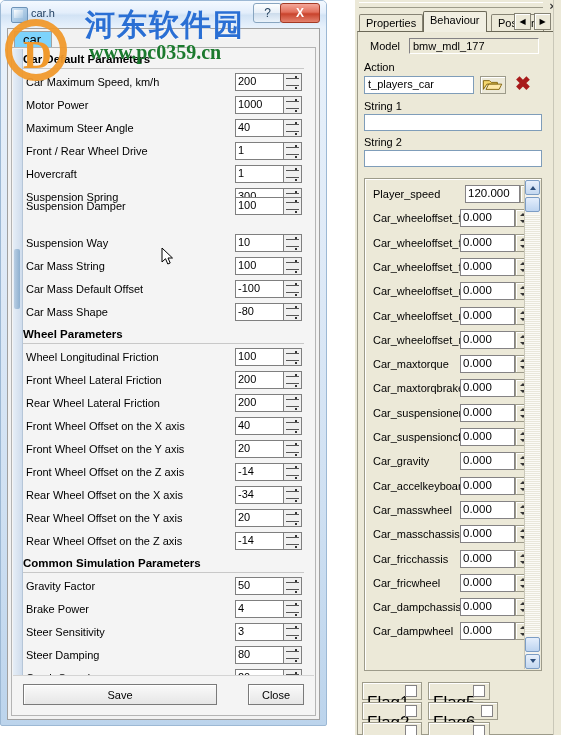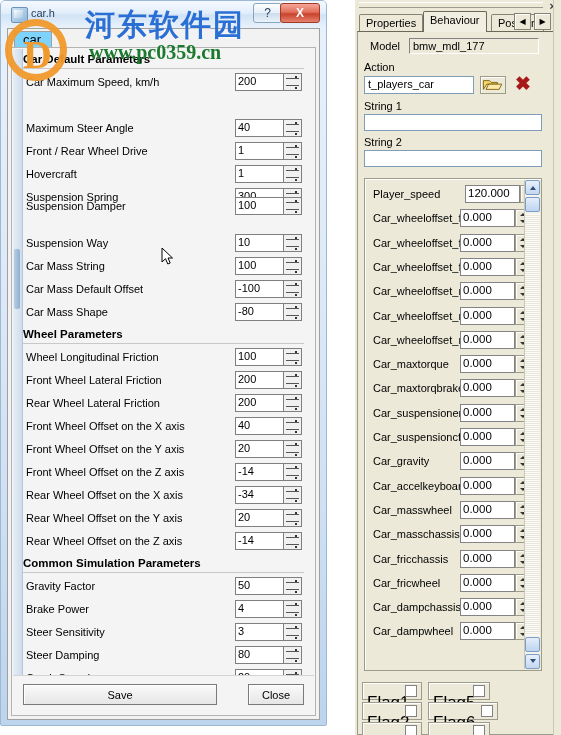--- a/index.html
+++ b/index.html
@@ -332,20 +332,30 @@
             <div class="row" style="top: 24px;">
               <div class="row-label">Car Maximum Speed, km/h</div>
               <div class="spin-wrap">
                 <div class="spin-input">200</div>
                 <div class="spin-btns">
                   <div class="spin-dot" style="top:2px;"></div>
                   <div class="spin-dot" style="top:13px;"></div>
                 </div>
               </div>
             </div>
+            <div class="row" style="top: 47px;">
+              <div class="row-label">Motor Power</div>
+              <div class="spin-wrap">
+                <div class="spin-input">1000</div>
+                <div class="spin-btns">
+                  <div class="spin-dot" style="top:2px;"></div>
+                  <div class="spin-dot" style="top:13px;"></div>
+                </div>
+              </div>
+            </div>
             <div class="row" style="top: 70px;">
               <div class="row-label">Maximum Steer Angle</div>
               <div class="spin-wrap">
                 <div class="spin-input">40</div>
                 <div class="spin-btns">
                   <div class="spin-dot" style="top:2px;"></div>
                   <div class="spin-dot" style="top:13px;"></div>
                 </div>
               </div>
             </div>

